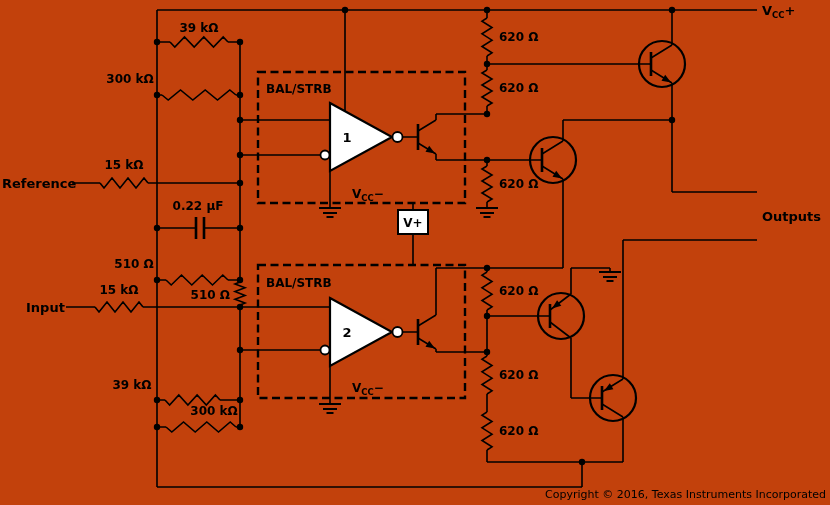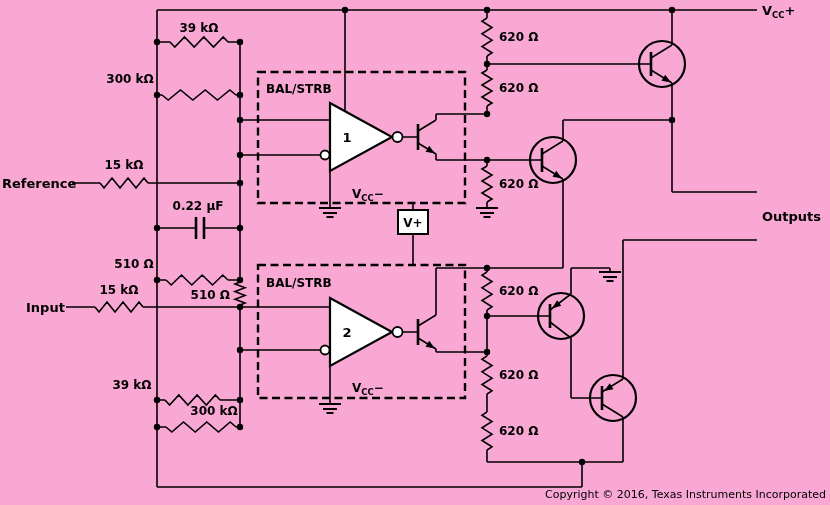--- a/index.html
+++ b/index.html
@@ -1,16 +1,16 @@
 <!DOCTYPE html>
 <html><head>
 <meta charset="utf-8">
 <style>
   html,body{margin:0;padding:0;background:#fff;}
-  .canvas{position:relative;width:830px;height:505px;background:#f9a8d4;overflow:hidden;
+  .canvas{position:relative;width:830px;height:505px;background:#c2410c;overflow:hidden;
           font-family:"DejaVu Sans","Liberation Sans",sans-serif;}
   svg{position:absolute;top:0;left:0;}
   .w{fill:none;stroke:#000;stroke-width:1.6;}
   .thick{fill:none;stroke:#000;stroke-width:2.6;}
   .gnd{fill:none;stroke:#000;stroke-width:2.2;}
   .comp{fill:#fff;stroke:#000;stroke-width:2.2;}
   .tcirc{fill:none;stroke:#000;stroke-width:2.2;}
   .bub{fill:#fff;stroke:#000;stroke-width:1.8;}
   .dashedbox{fill:none;stroke:#000;stroke-width:2.4;stroke-dasharray:8 4.5;}
   .vbox{fill:#fff;stroke:#000;stroke-width:2;}

